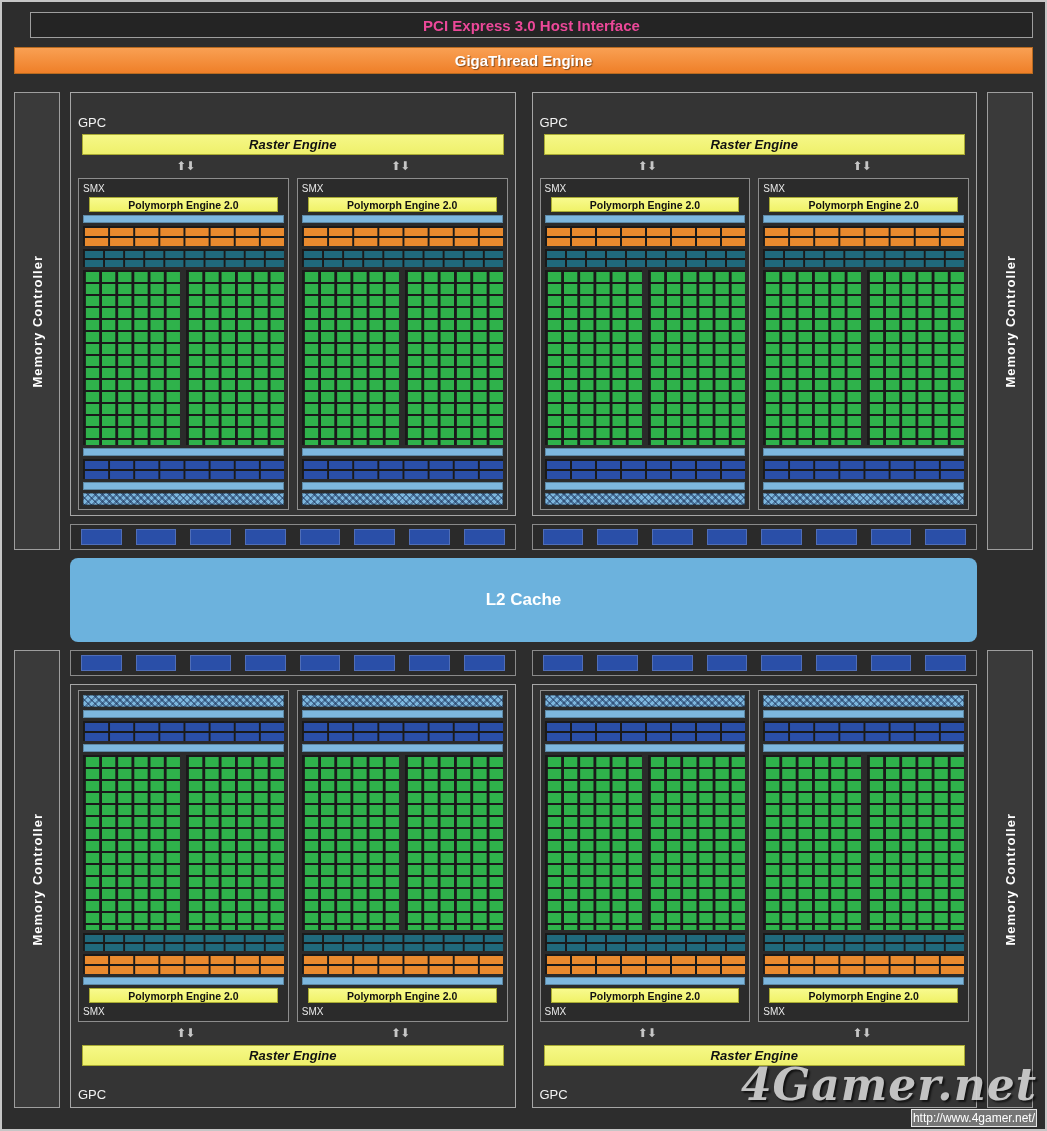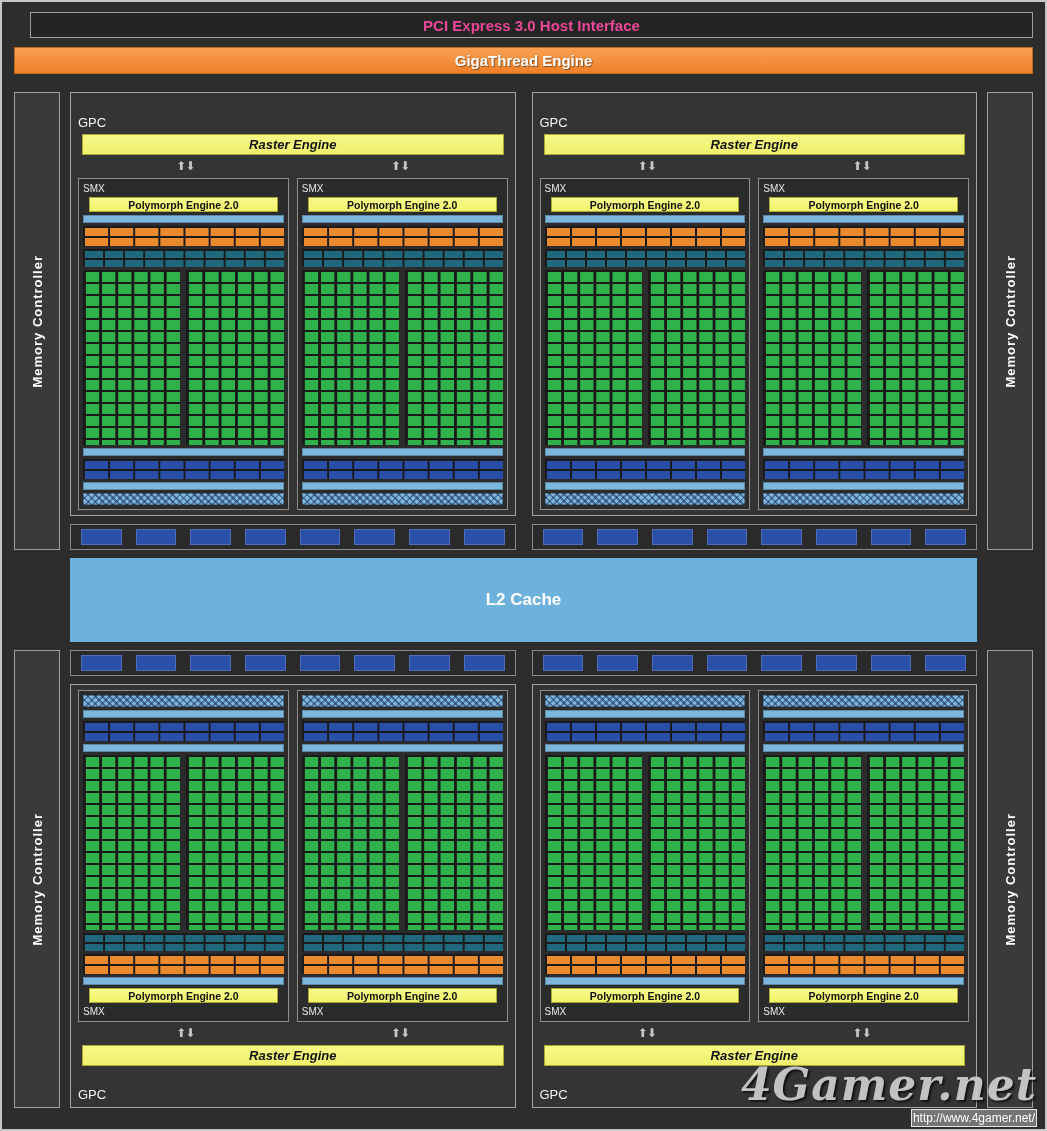--- a/index.html
+++ b/index.html
@@ -147,21 +147,21 @@
     display:flex; gap:14px;
   }
   .blk {
     flex:1;
     background:var(--block-blue,#2a4fa8);
     box-shadow:inset 0 0 0 1px rgba(255,255,255,.18);
   }
   .l2 {
     background:var(--l2-blue,#6cb2dd);
     display:flex; align-items:center; justify-content:center;
-    color:#fff; font-weight:bold; font-size:17px;
+    color:#fff; font-weight:bold; font-size:17px;border-radius:8px;
   }
 
   
   .wm { position:absolute; right:8px; bottom:2px; text-align:right; pointer-events:none;margin-top:26px; }
   .wm-brand {
     font-family:"DejaVu Serif", serif;
     font-weight:bold; font-style:italic;
     font-size:44px; line-height:46px;
     color:#cfcfcf; opacity:.92;
     text-shadow:2px 2px 2px rgba(0,0,0,.7);

